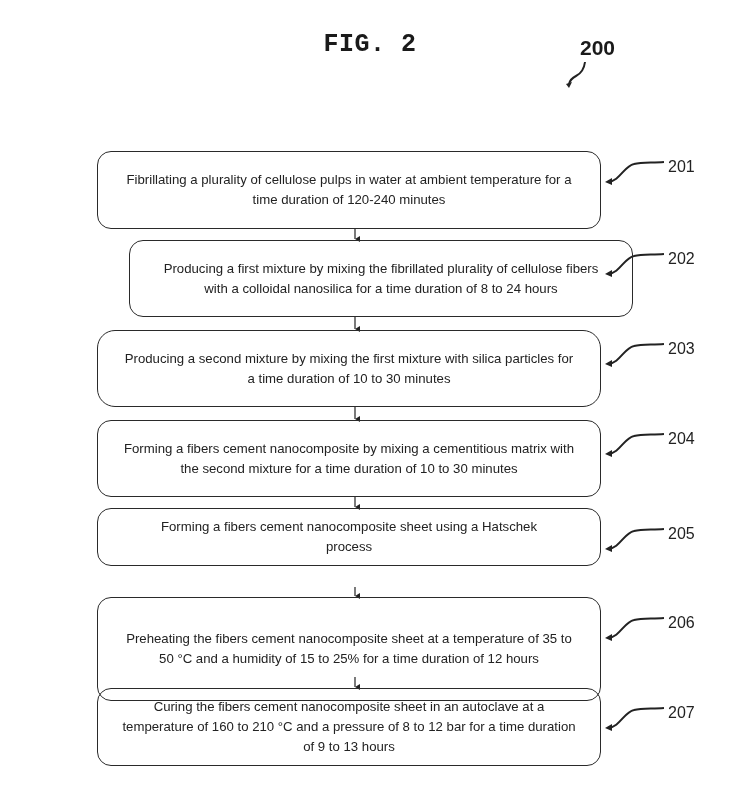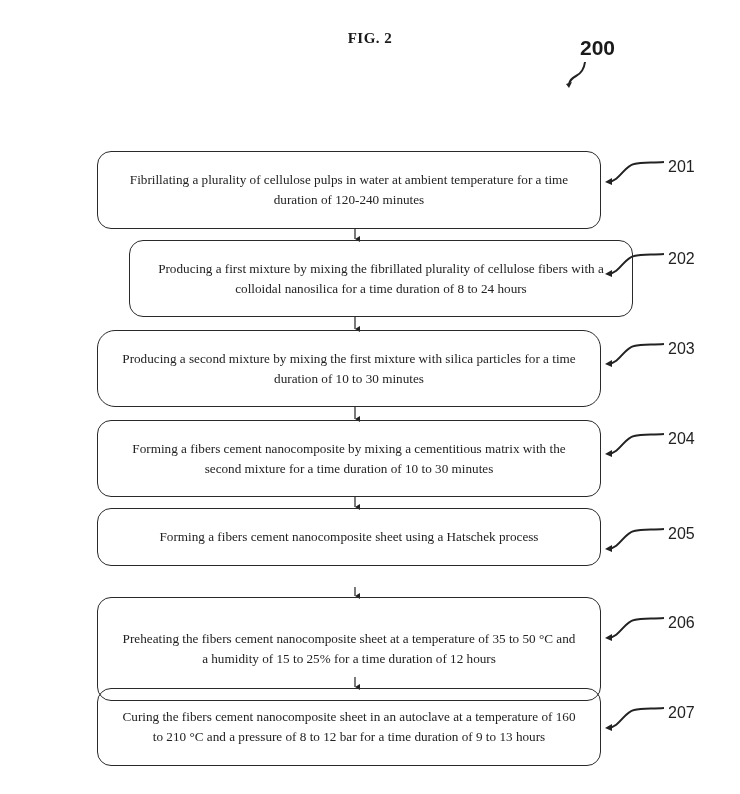--- a/index.html
+++ b/index.html
@@ -1,31 +1,31 @@
 <!DOCTYPE html>
 <html><head>
   <meta charset="utf-8">
   <style>
     html, body { margin: 0; padding: 0; background: #ffffff; }
     body { width: 740px; height: 794px; position: relative; overflow: hidden; color: #1a1a1a; }
     .fig-title {
       position: absolute; left: 0; width: 740px; top: 30px; text-align: center;
-      font-family: Liberation Serif, serif; font-weight: bold; font-size: 15px;
+      font-family: Liberation Mono, monospace; font-weight: bold; font-size: 25px;
       letter-spacing: 0.5px;
     }
     .fig-ref {
       position: absolute; left: 580px; top: 36px;
       font-family: "Liberation Sans", "DejaVu Sans", sans-serif; font-weight: bold; font-size: 21px;
     }
     svg.overlay { position: absolute; left: 0; top: 0; width: 740px; height: 794px; pointer-events: none; }
     .step {
       position: absolute; left: 97px; width: 504px;
       border: 1.6px solid #2a2a2a; border-radius: 14px; box-sizing: border-box;
       display: flex; align-items: center; justify-content: center; text-align: center;
-      font-family: Liberation Serif, serif; font-size: 13.2px; line-height: 20px;
+      font-family: Liberation Sans, sans-serif; font-size: 13.2px; line-height: 20px;
       padding: 4px 24px; color: #222;
     }
     .ref-label {
       position: absolute; left: 668px;
       font-family: "Liberation Sans", "DejaVu Sans", sans-serif; font-size: 16px; color: #222;
     }
   </style>
 </head>
 <body>
 

